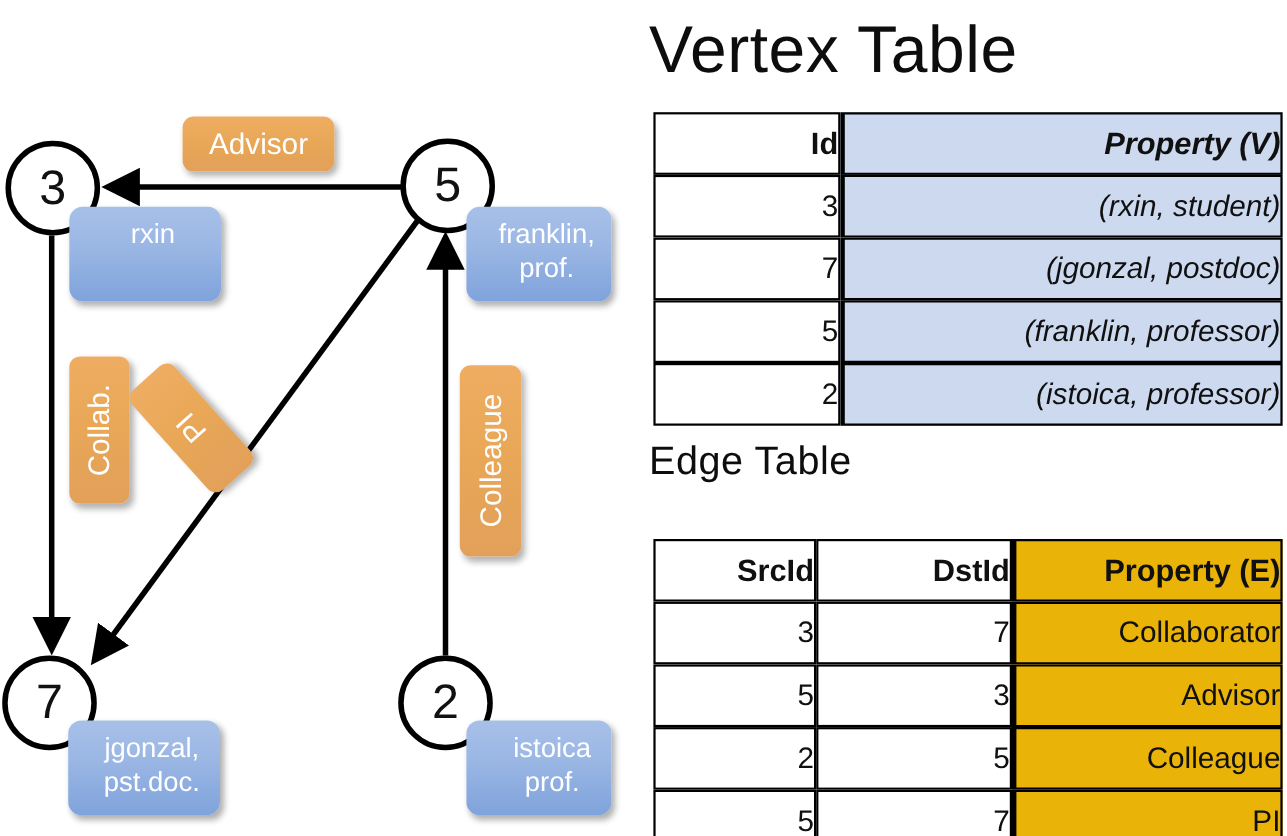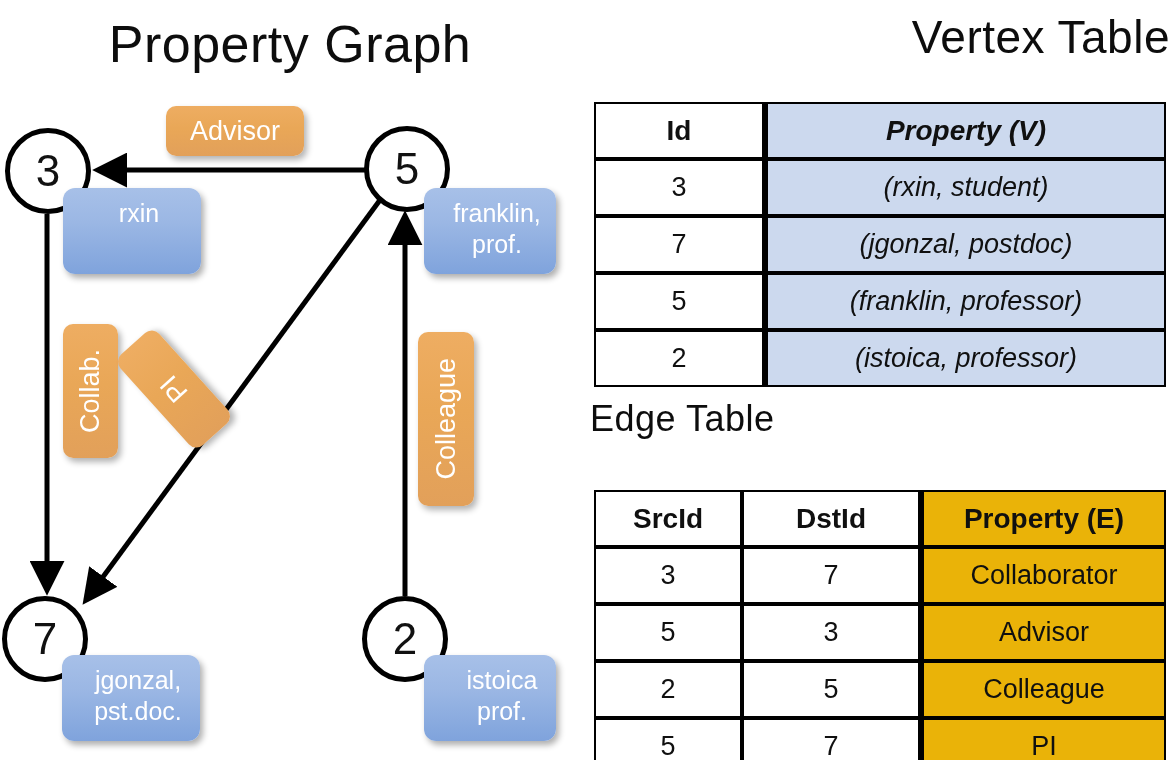--- a/index.html
+++ b/index.html
@@ -25,22 +25,22 @@
     white-space: nowrap;
     letter-spacing: 0.5px;
   }
   #title-property-graph {
     left: 0; top: 14px; width: 580px;
     text-align: center;
     font-size: 52px;
   }
   #title-vertex-table {
     left: 590px; top: 10px; width: 580px;
-    text-align: right;
-    font-size: 46px;
+    text-align: left;
+    font-size: 60px;
   }
   #title-edge-table {
     left: 590px; top: 398px; width: 580px;
     text-align: left;
     font-size: 36px;
   }
 
   
   #graph-panel {
     position: absolute;
@@ -136,21 +136,21 @@
 
   
   .tbl {
     position: absolute;
     border-collapse: separate;
     border-spacing: 0;
     table-layout: fixed;
   }
   .tbl td, .tbl th {
     border: 2px solid #000000;
-    text-align: center;
+    text-align: right;
     font-weight: 400;
     font-size: 27px;
     color: #101010;
     padding: 0;
     height: 53px;
     background: #ffffff;
   }
   .tbl th {
     font-weight: bold;
     font-size: 28px;
@@ -167,21 +167,20 @@
   #edge-table col.c-src { width: 148px; }
   #edge-table col.c-dst { width: 178px; }
   #edge-table col.c-pe  { width: 246px; }
   #edge-table td.sep, #edge-table th.sep { border-left: 4px solid #000; }
 </style>
 </head>
 <body>
 
 <div id="graph-panel">
 
-  <div class="title" id="title-property-graph">Property Graph</div>
 
   <svg id="graph-edges" viewBox="0 0 580 760" xmlns="http://www.w3.org/2000/svg">
     <defs>
       <marker id="arrow" viewBox="0 0 12 12" refX="10" refY="6" markerWidth="7" markerHeight="7" orient="auto-start-reverse">
         <path d="M 0 0 L 12 6 L 0 12 z" fill="#000000"></path>
       </marker>
     </defs>
 
     <line x1="368" y1="170" x2="98" y2="170" stroke="#000" stroke-width="5" marker-end="url(#arrow)"></line>
 

